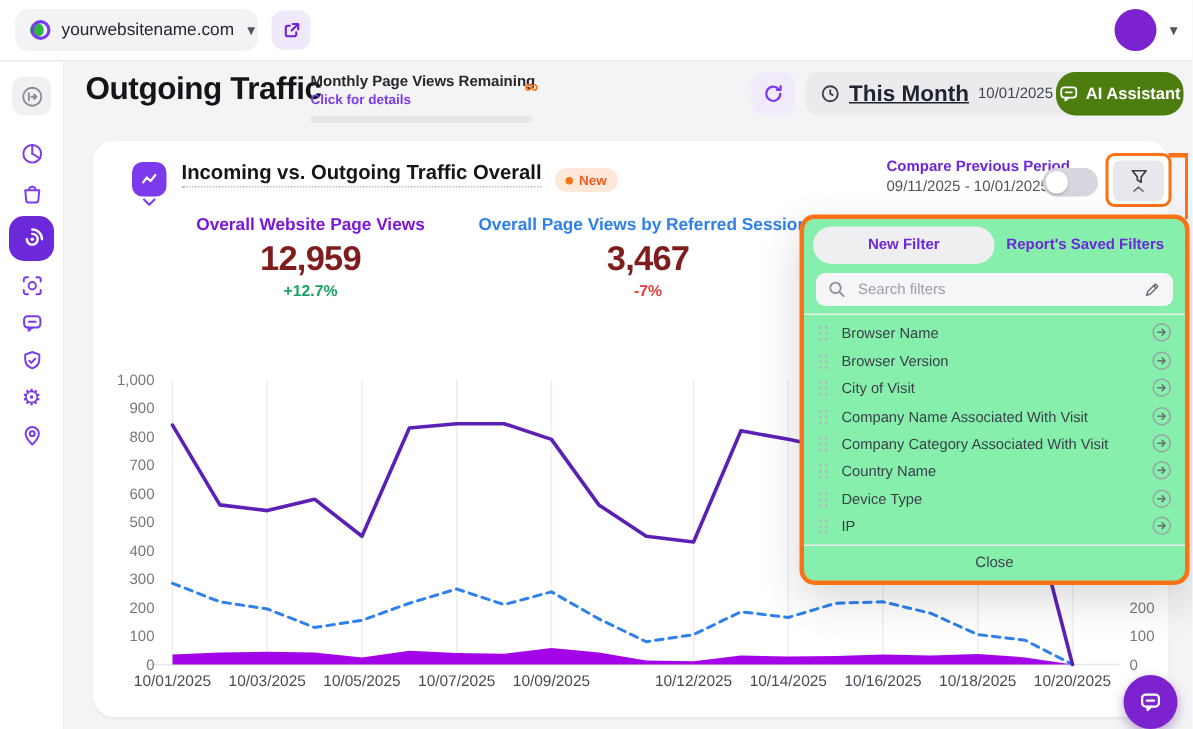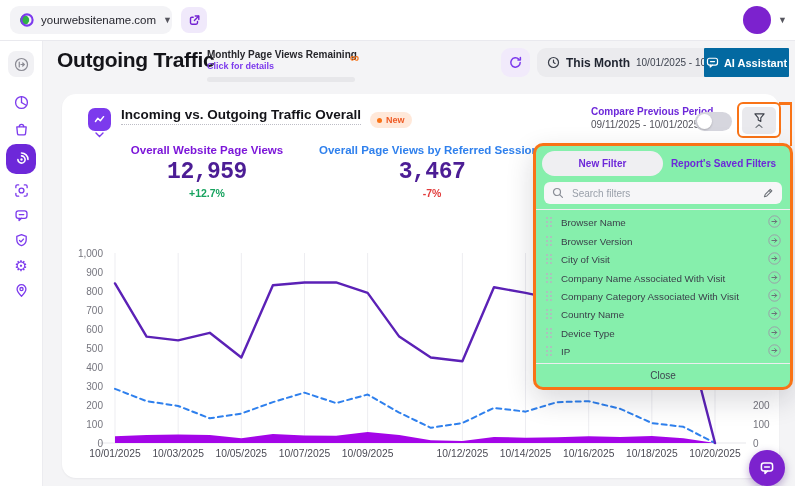--- a/index.html
+++ b/index.html
@@ -23,43 +23,43 @@
   .sb-item.active{left:6px;width:30px;height:30px;border-radius:10px;background:#6d28d9;}
   
   .page-title{position:absolute;left:57px;top:48px;font-size:21px;font-weight:800;letter-spacing:-0.3px;color:#141419;z-index:5;}
   .quota{position:absolute;left:207px;top:49px;width:150px;z-index:5;}
   .quota .q-label{font-size:10px;font-weight:bold;color:#26262b;}
   .quota .q-link{font-size:9px;font-weight:bold;color:#7c3aed;margin-top:1px;cursor:pointer;}
   .quota .q-value{position:absolute;right:-2px;top:1px;font-size:13px;font-weight:bold;color:#f97316;}
   .quota .q-bar{margin-top:6px;width:148px;height:5px;border-radius:3px;background:#e7e7ea;}
   .refresh-btn{position:absolute;left:501px;top:48px;width:29px;height:29px;border-radius:9px;background:#f1eafb;display:flex;align-items:center;justify-content:center;cursor:pointer;z-index:5;}
   .date-pill{position:absolute;left:537px;top:48px;height:29px;border-radius:9px;background:#ebebee;display:flex;align-items:center;padding:0 10px;gap:6px;cursor:pointer;z-index:5;}
-  .date-pill .dp-label{font-size:12px;font-weight:bold;color:#1f2430;}
+  .date-pill .dp-label{font-size:15px;font-weight:bold;color:#1f2430;text-decoration:underline;}
   .date-pill .dp-range{font-size:10px;color:#3f4450;}
-  .ai-btn{position:absolute;left:704px;top:48px;height:29px;width:85px;border-radius:1px;background:#0369a1;display:flex;align-items:center;justify-content:center;gap:5px;cursor:pointer;z-index:5;}
+  .ai-btn{position:absolute;left:704px;top:48px;height:29px;width:85px;border-radius:13px;background:#4d7c0f;display:flex;align-items:center;justify-content:center;gap:5px;cursor:pointer;z-index:5;}
   .ai-btn span{color:#fff;font-size:11px;font-weight:bold;}
   
   .card{position:absolute;left:62px;top:94px;width:717px;height:384px;background:#fff;border-radius:14px;box-shadow:0 1px 2px rgba(20,20,40,.05);z-index:2;}
   .card-icon{position:absolute;left:26px;top:14px;width:23px;height:23px;border-radius:7px;background:#7c3aed;display:flex;align-items:center;justify-content:center;}
   .card-icon-chev{position:absolute;left:33px;top:38px;}
   .card-title{position:absolute;left:59px;top:13px;font-size:13.5px;font-weight:bold;color:#141419;border-bottom:1.5px dotted #bdbdc6;padding-bottom:2px;}
   .new-badge{position:absolute;left:308px;top:18px;height:16px;background:#ffe8d9;border-radius:999px;display:flex;align-items:center;gap:4px;padding:0 7px;}
   .new-badge .dot{width:5px;height:5px;border-radius:50%;background:#f97316;}
   .new-badge span{font-size:9px;font-weight:bold;color:#ef5a24;}
   .compare{position:absolute;left:529px;top:12px;}
   .compare .c-label{font-size:10px;font-weight:bold;color:#6d28d9;}
   .compare .c-range{font-size:10px;color:#52525b;margin-top:2px;}
   .toggle{position:absolute;left:633px;top:18px;width:37px;height:19px;border-radius:999px;background:#d6d6de;cursor:pointer;}
   .toggle .knob{position:absolute;left:2px;top:2px;width:15px;height:15px;border-radius:50%;background:#fff;box-shadow:0 1px 2px rgba(0,0,0,.2);}
   .filter-btn-wrap{position:absolute;left:675px;top:8px;width:40px;height:32px;border:2.5px solid #f97316;border-radius:6px;background:#fff;display:flex;align-items:center;justify-content:center;}
   .filter-btn{width:34px;height:27px;border-radius:5px;background:#e9e9ed;display:flex;flex-direction:column;align-items:center;justify-content:center;cursor:pointer;}
   
   .stat{position:absolute;text-align:center;}
   .stat .s-label{font-size:11.5px;font-weight:bold;}
-  .stat .s-value{font-size:23px;font-weight:bold;color:#4c1d95;margin-top:3px;letter-spacing:-0.5px;font-family:Liberation Mono, monospace;}
+  .stat .s-value{font-size:23px;font-weight:bold;color:#7f1d1d;margin-top:3px;letter-spacing:-0.5px;}
   .stat .s-delta{font-size:10.5px;font-weight:bold;margin-top:2px;}
   .stat1{left:40px;top:50px;width:210px;}
   .stat1 .s-label{color:#7c16d9;}
   .stat1 .s-delta{color:#17a35f;}
   .stat2{left:250px;top:50px;width:240px;}
   .stat2 .s-label{color:#2f80ed;}
   .stat2 .s-delta{color:#e23c3c;}
   
   .chart-svg{position:absolute;left:8px;top:151px;overflow:visible;}
   .tick{font-family:"Liberation Sans",sans-serif;font-size:10px;fill:#75757e;}

